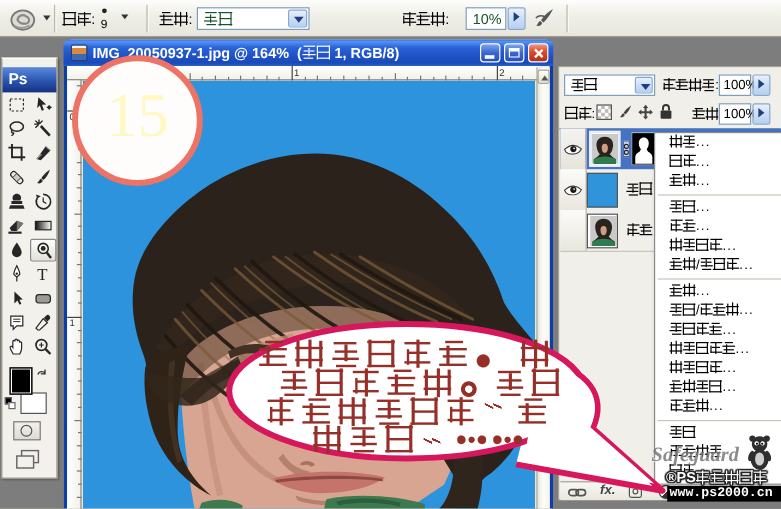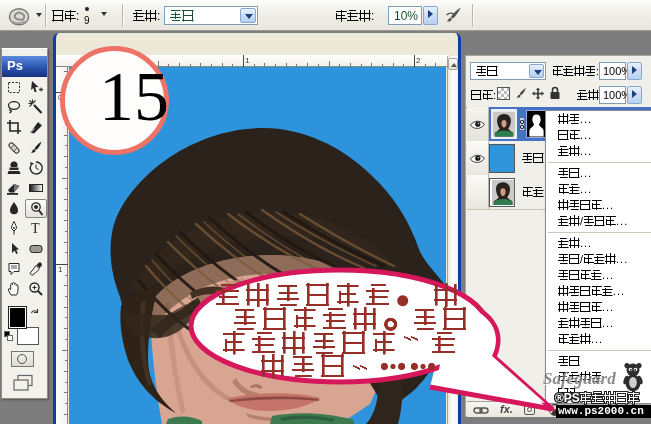--- a/index.html
+++ b/index.html
@@ -128,20 +128,34 @@
     <div class="spinbtn" style="left:423px;top:6px;height:19px"></div>
     <svg class="abs" style="left:443px;top:5px" width="22" height="20" viewBox="0 0 16 16">
       <path d="M13.5 2 C10 4 7 7 5.5 9.5 l1.5 1.5 C9.5 9 12 5 13.5 2 Z" fill="#555"></path>
       <path d="M5 10 c-1.5 .5 -1.2 2 -2.8 3 c2 .8 4-.2 4-1.8 Z" fill="#555"></path>
       <path d="M2 8 c2-2 5-2 7 0" fill="none" stroke="#555"></path>
     </svg>
     <div class="vsep" style="left:472px"></div>
   </div>
 
 <div id="docwin" class="abs">
+  <div id="titlebar">
+    <div class="ticon"></div>
+    <div class="ttext">IMG_20050937-1.jpg @ 164%&nbsp; (<i class="z ze" style="color:#fff"></i><i class="z za" style="color:#fff"></i> 1, RGB/8)</div>
+    <div class="wbtn min" style="left:347px">
+        <div class="abs" style="left:3px;top:9px;width:8px;height:3px;background:#fff"></div>
+      </div>
+    <div class="wbtn max" style="left:367px">
+        <div class="abs" style="left:3px;top:3px;width:9px;height:8px;border:1.5px solid #fff;border-top-width:3px"></div>
+      </div>
+    <div class="wbtn cls" style="left:387px">
+        <div class="abs" style="left:7px;top:3px;width:1.6px;height:9px;background:#fff;transform:rotate(45deg)"></div>
+        <div class="abs" style="left:7px;top:3px;width:1.6px;height:9px;background:#fff;transform:rotate(-45deg)"></div>
+      </div>
+  </div>
   <div id="rcorner"></div>
   <div id="hruler">
       <div class="abs" style="left:187px;top:0;width:1px;height:12px;background:#444"></div>
       <div class="rnum" style="left:189px;top:1px">1</div>
       <div class="abs" style="left:358px;top:0;width:1px;height:12px;background:#444"></div>
       <div class="rnum" style="left:360px;top:1px">2</div>
       <div class="abs" style="left:26.7px;top:9px;width:1px;height:3px;background:#777"></div>
       <div class="abs" style="left:37.4px;top:8px;width:1px;height:4px;background:#777"></div>
       <div class="abs" style="left:48.1px;top:9px;width:1px;height:3px;background:#777"></div>
       <div class="abs" style="left:58.8px;top:8px;width:1px;height:4px;background:#777"></div>
@@ -583,21 +597,21 @@
 <path d="M452 300 C 490 308 506 330 494 357 L 552 409 L 430 387" fill="#fff" stroke="#d6175c" stroke-width="5" stroke-linejoin="round"></path>
 <ellipse cx="339" cy="326" rx="148" ry="56" fill="#fff" stroke="#d6175c" stroke-width="5"></ellipse>
 <path d="M452 302 C 488 310 504 330 492 356 L 545 403 L 436 385" fill="#fff" stroke="none"></path>
 </g>
 </svg>
 <div class="bline" style="left:216px;top:283px;font-size:24px;line-height:24px;letter-spacing:6px"><i class="z zc"></i><i class="z zd"></i><i class="z ze"></i><i class="z za"></i><i class="z zb"></i><i class="z zc"></i><i class="z zcm"></i><span style="display:inline-block;width:8px"></span><i class="z zd"></i></div>
 <div class="bline" style="left:233px;top:307px;font-size:24px;line-height:24px;letter-spacing:6px"><i class="z ze"></i><i class="z za"></i><i class="z zb"></i><i class="z zc"></i><i class="z zd"></i><i class="z zdot"></i><i class="z ze"></i><i class="z za"></i></div>
 <div class="bline" style="left:222px;top:331px;font-size:24px;line-height:24px;letter-spacing:6px"><i class="z zb"></i><i class="z zc"></i><i class="z zd"></i><i class="z ze"></i><i class="z za"></i><i class="z zb"></i><i class="z zqo"></i><i class="z zc"></i></div>
 <div class="bline" style="left:261px;top:354px;font-size:24px;line-height:24px;letter-spacing:6px"><i class="z zd"></i><i class="z ze"></i><i class="z za"></i><i class="z zqc"></i><i class="z zel"></i><i class="z zel"></i></div>
 <div class="abs" style="left:60px;top:46px;width:109px;height:109px;border-radius:50%;background:#fffdfb;border:5px solid #ec7365;z-index:30"></div>
-<div class="abs" style="left:60px;top:46px;width:109px;height:109px;z-index:31;font-family:'Liberation Serif',serif;font-size:70px;color:#000000;text-align:right;line-height:102px">15</div>
+<div class="abs" style="left:60px;top:46px;width:109px;height:109px;z-index:31;font-family:'Liberation Serif',serif;font-size:52px;color:#fef9c3;text-align:center;line-height:102px">15</div>
 <div class="abs" style="left:543px;top:369px;z-index:40;font-family:'Liberation Serif',serif;font-style:italic;font-size:17px;font-weight:bold;color:#777;opacity:.85;text-shadow:1px 1px 0 #fff">Safeguard</div>
 <svg class="abs" style="left:621px;top:362px;z-index:40" width="24" height="30" viewBox="0 0 24 30">
     <circle cx="12" cy="8" r="6.5" fill="#2e2e2e"></circle>
     <circle cx="6" cy="3.5" r="2.6" fill="#2e2e2e"></circle>
     <circle cx="18" cy="3.5" r="2.6" fill="#2e2e2e"></circle>
     <ellipse cx="12" cy="21" rx="7.5" ry="8.5" fill="#2e2e2e"></ellipse>
     <circle cx="9.5" cy="7.5" r="1.8" fill="#fff"></circle>
     <circle cx="14.5" cy="7.5" r="1.8" fill="#fff"></circle>
     <circle cx="9.8" cy="7.8" r="0.9" fill="#000"></circle>
     <circle cx="14.2" cy="7.8" r="0.9" fill="#000"></circle>

